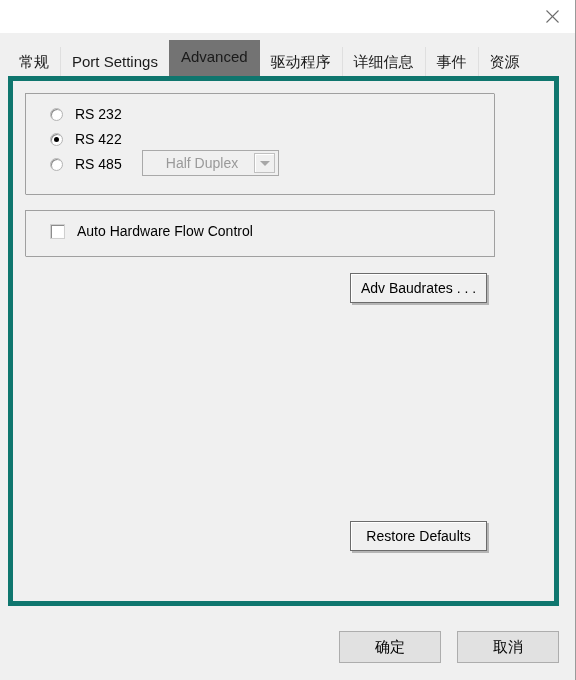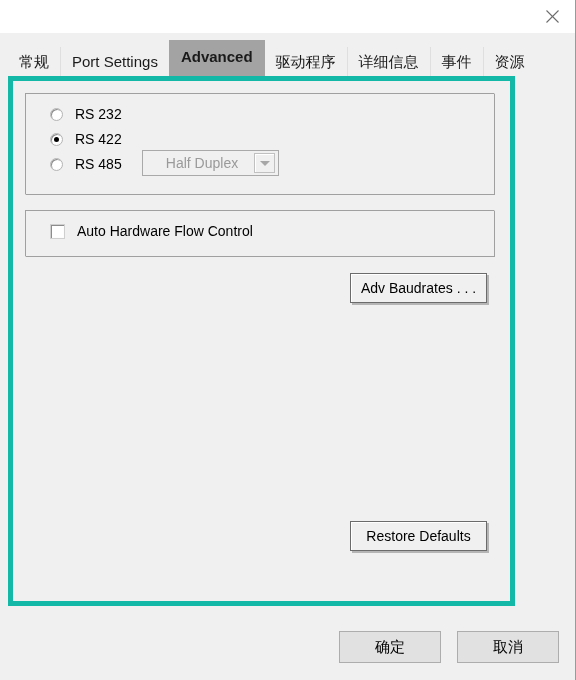--- a/index.html
+++ b/index.html
@@ -73,36 +73,35 @@
     font-size: 15px;
     color: #1a1a1a;
     white-space: nowrap;
     box-sizing: border-box;
     background: #f0f0f0;
     border-left: 1px solid #dfdfdf;
     cursor: default;
   }
   .tab:first-child { border-left: none; }
   .tab.active {
-    background: #a3a3a3;
+    background: #737373;
     height: 36px;
     line-height: 34px;
     padding: 0 12px;
     border-left: none;
     z-index: 3;
-    font-weight: bold;
   }
   .tab.active + .tab { border-left: none; }
 
   
   #panel {
     position: absolute;
     left: 8px; top: 76px;
-    width: 507px; height: 530px;
-    background: #14b8a6;
+    width: 551px; height: 530px;
+    background: #0f766e;
     box-sizing: border-box;
     padding: 5px;
   }
   #panel-inner {
     width: 100%; height: 100%;
     background: #f0f0f0;
     position: relative;
   }
 
   

